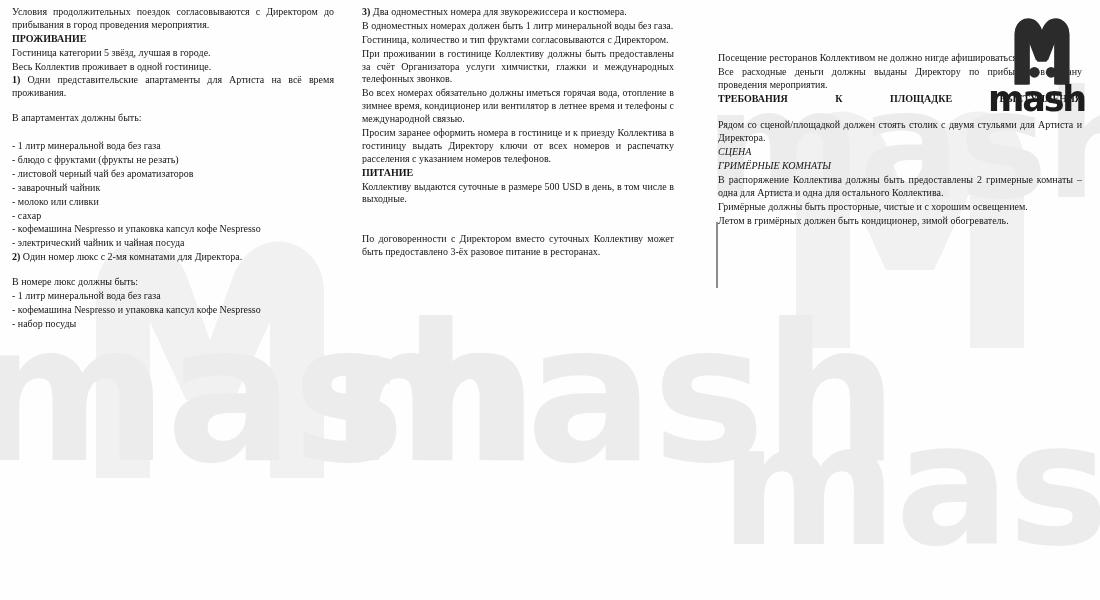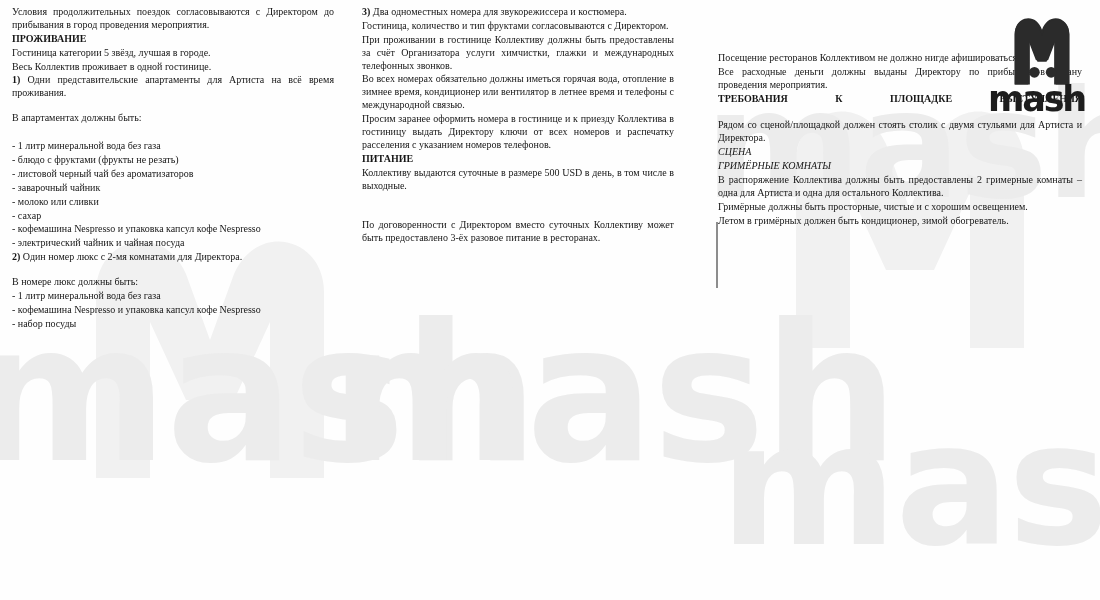--- a/index.html
+++ b/index.html
@@ -181,20 +181,21 @@
       <p class="bullet">- электрический чайник и чайная посуда</p>
       <p><span class="num">2)</span><span> Один номер люкс с 2-мя комнатами для Директора.</span></p>
       <p class="plain">В номере люкс должны быть:</p>
       <p class="bullet">- 1 литр минеральной вода без газа</p>
       <p class="bullet just">-    кофемашина   Nespresso   и   упаковка капсул кофе Nespresso</p>
       <p class="bullet">- набор посуды</p>
     </div>
 
     <div class="col col-2">
       <p><span class="num">3)</span><span> Два одноместных номера для звукорежиссера и костюмера.</span></p>
+      <p>В одноместных номерах должен быть 1 литр минеральной воды без газа.</p>
       <p>Гостиница, количество и тип фруктами согласовываются с Директором.</p>
       <p>При проживании в гостинице Коллективу должны быть предоставлены за счёт Организатора услуги химчистки, глажки и международных телефонных звонков.</p>
       <p>Во всех номерах обязательно должны иметься горячая вода, отопление в зимнее время, кондиционер или вентилятор в летнее время и телефоны с международной связью.</p>
       <p>Просим заранее оформить номера в гостинице и к приезду Коллектива в гостиницу выдать Директору ключи от всех номеров и распечатку расселения с указанием номеров телефонов.</p>
       <p class="head">ПИТАНИЕ</p>
       <p>Коллективу выдаются суточные в размере 500 USD в день, в том числе в выходные.</p>
       <div class="gap-lg"></div>
       <p>По договоренности с Директором вместо суточных Коллективу может быть предоставлено 3-ёх разовое питание в ресторанах.</p>
     </div>
 

